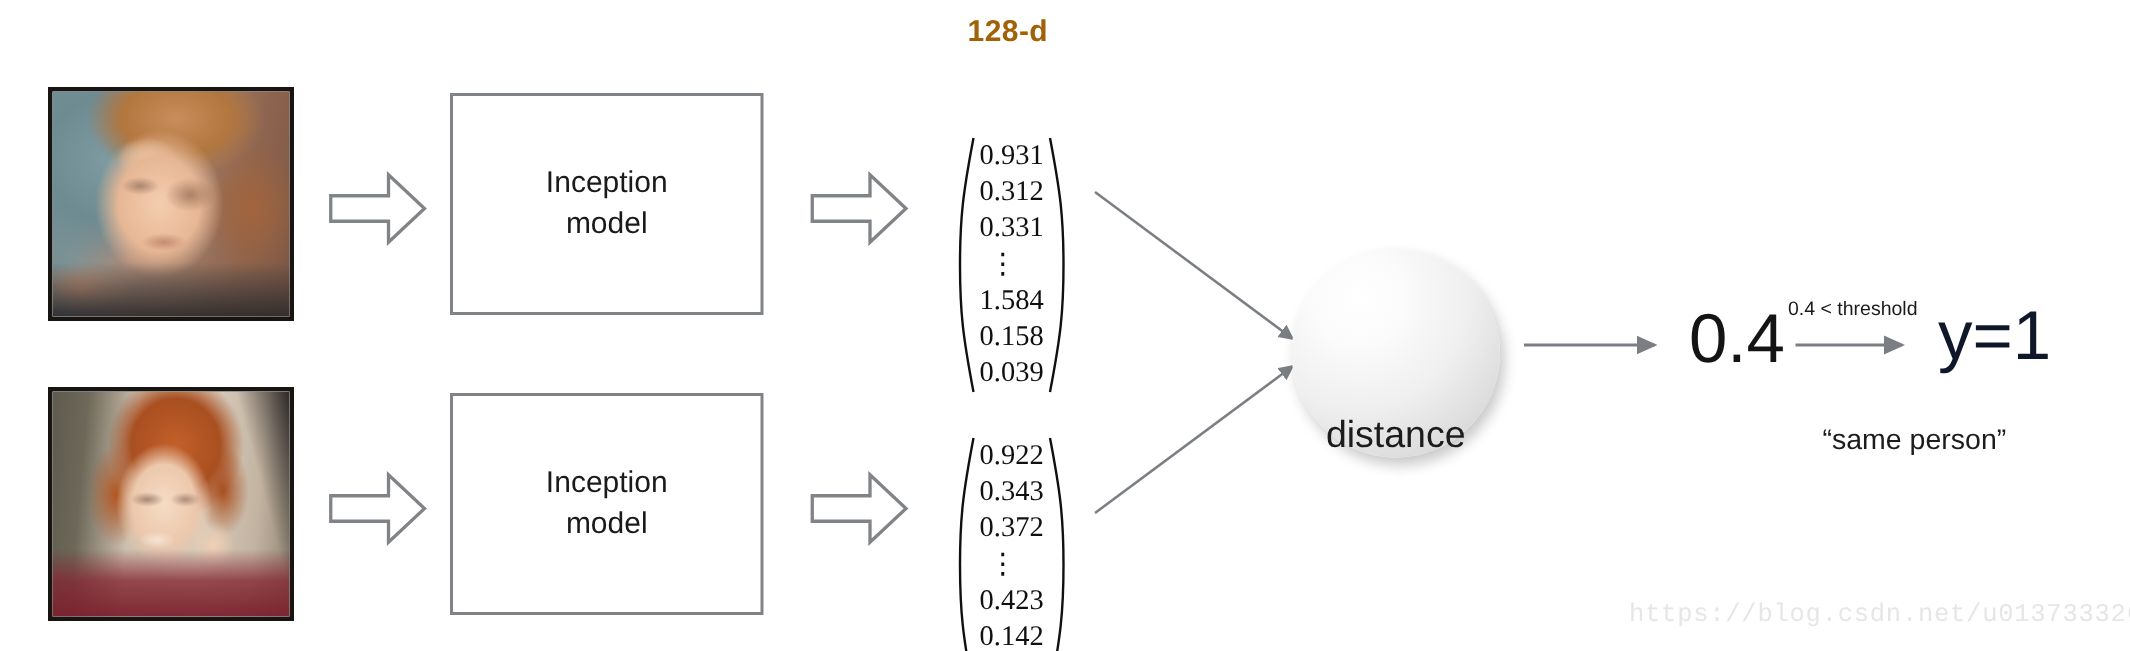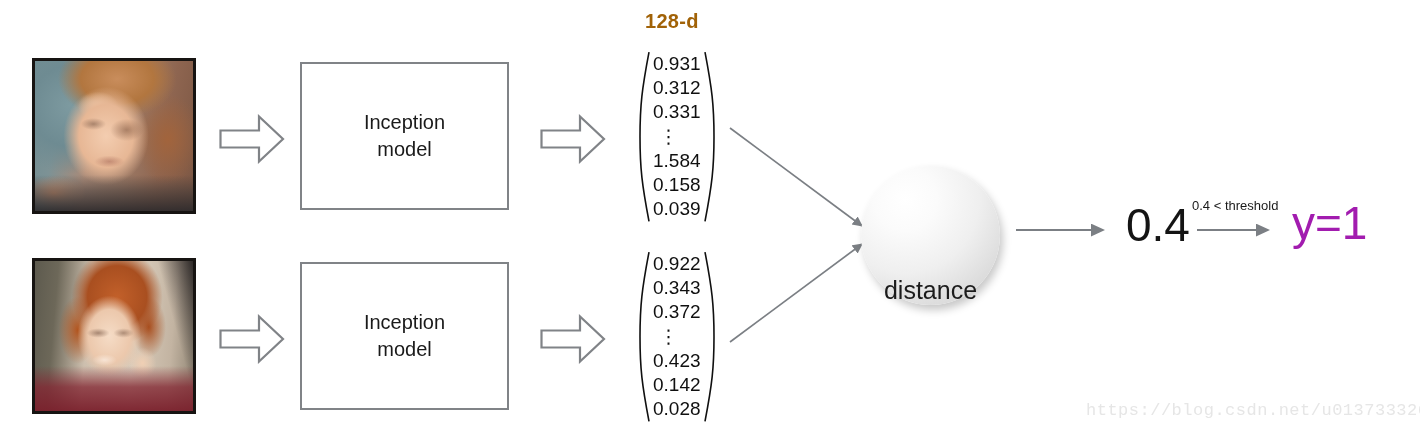--- a/index.html
+++ b/index.html
@@ -125,21 +125,22 @@
     color: #a16207;
     letter-spacing: .3px;
     font-family: "Liberation Sans", sans-serif;
   }
 
   
   .vector {
     position: absolute;
     display: flex;
     align-items: flex-start;
-    font-family: Liberation Sans, sans-serif;
+    font-family: Liberation Serif, serif;
+    margin-top: 40px;
   }
   #vector-1 { left: 638px; top: 50px; }
   #vector-2 { left: 638px; top: 250px; }
   .vector .paren { width: 13px; align-self: stretch; }
   .vector .paren svg { display: block; height: 100%; width: 100%; }
   .vector .values {
     display: flex;
     flex-direction: column;
     justify-content: center;
     padding: 2px 2px;
@@ -203,21 +204,21 @@
     font-size: 13px;
     color: #1a1a1a;
     font-family: "Liberation Sans", sans-serif;
     white-space: nowrap;
   }
   #prediction-label {
     position: absolute;
     left: 1292px;
     top: 196px;
     font-size: 46px;
-    color: #a21caf;
+    color: #0f172a;
     font-family: "Liberation Sans", sans-serif;
     font-weight: 300;
     white-space: nowrap;
   }
   #prediction-caption {
     position: absolute;
     left: 1215px;
     top: 283px;
     font-size: 19px;
     color: #1c1c1c;
@@ -384,16 +385,17 @@
       <defs>
         <marker id="ah-md2" markerWidth="8" markerHeight="8" refX="6" refY="3.2" orient="auto">
           <path d="M0,0 L7,3.2 L0,6.4 z" fill="#7b7f84"></path>
         </marker>
       </defs>
       <line x1="1" y1="8" x2="72" y2="8" stroke="#7b7f84" stroke-width="2" marker-end="url(#ah-md2)"></line>
     </svg>
   </div>
 
   <div id="prediction-label">y=1</div>
+  <div id="prediction-caption">“same person”</div>
 
   <div id="watermark">https://blog.csdn.net/u013733326</div>
 
 </div>
 
 </body></html>

